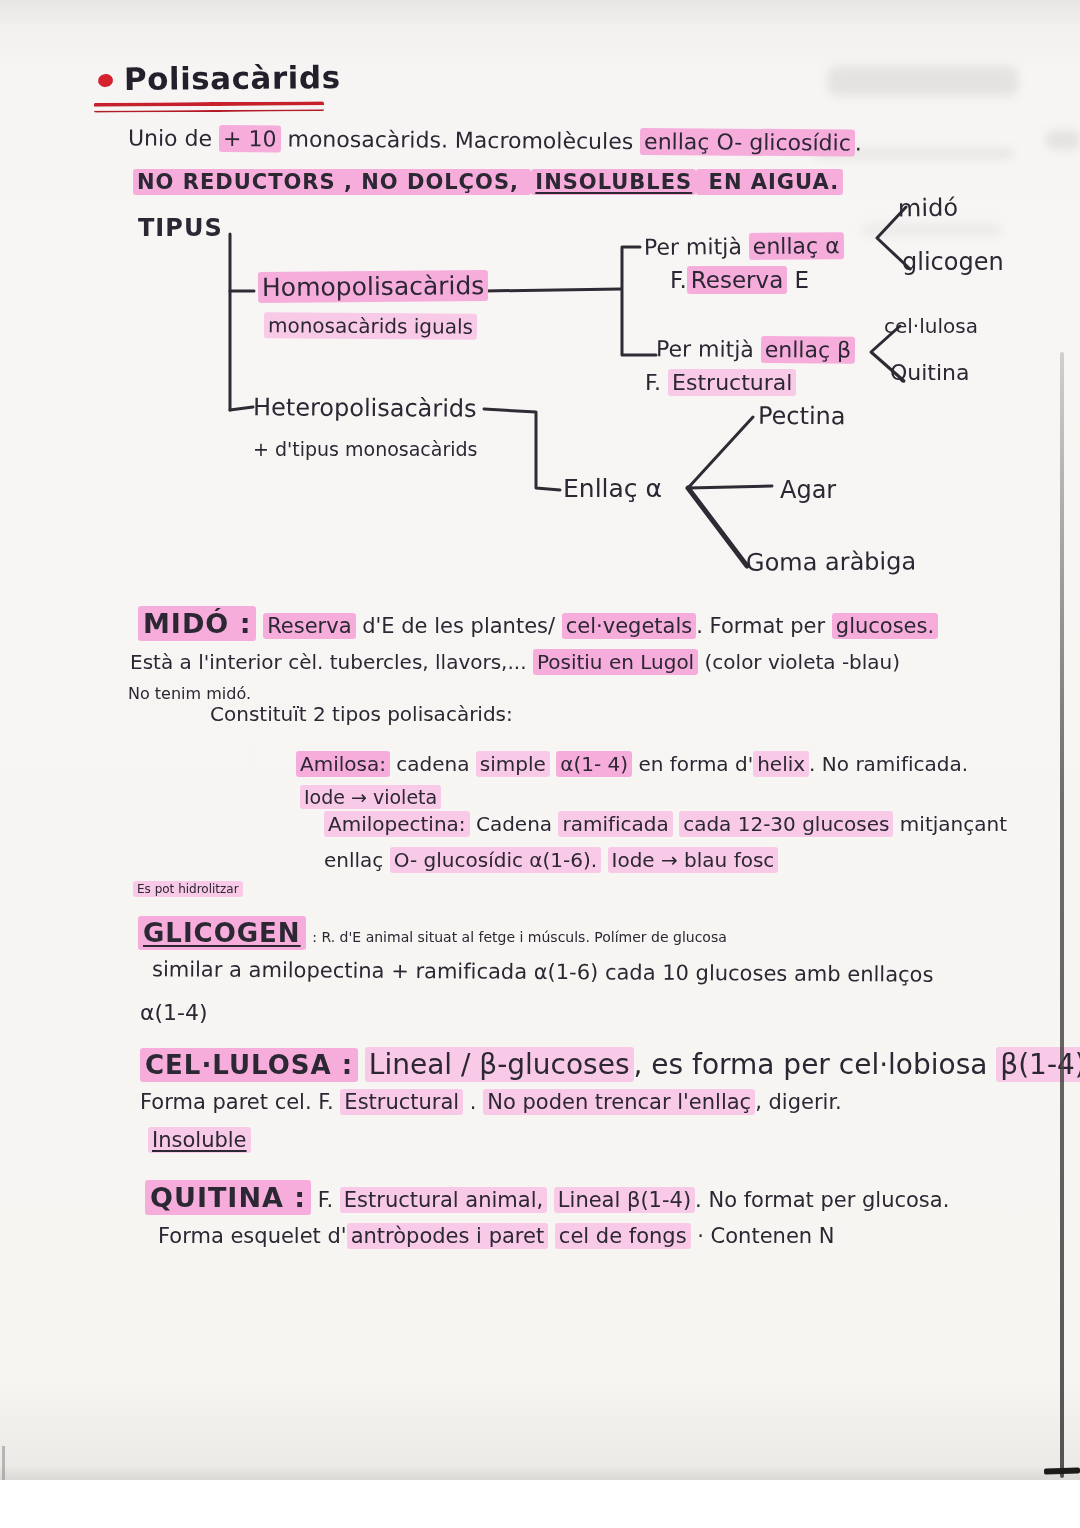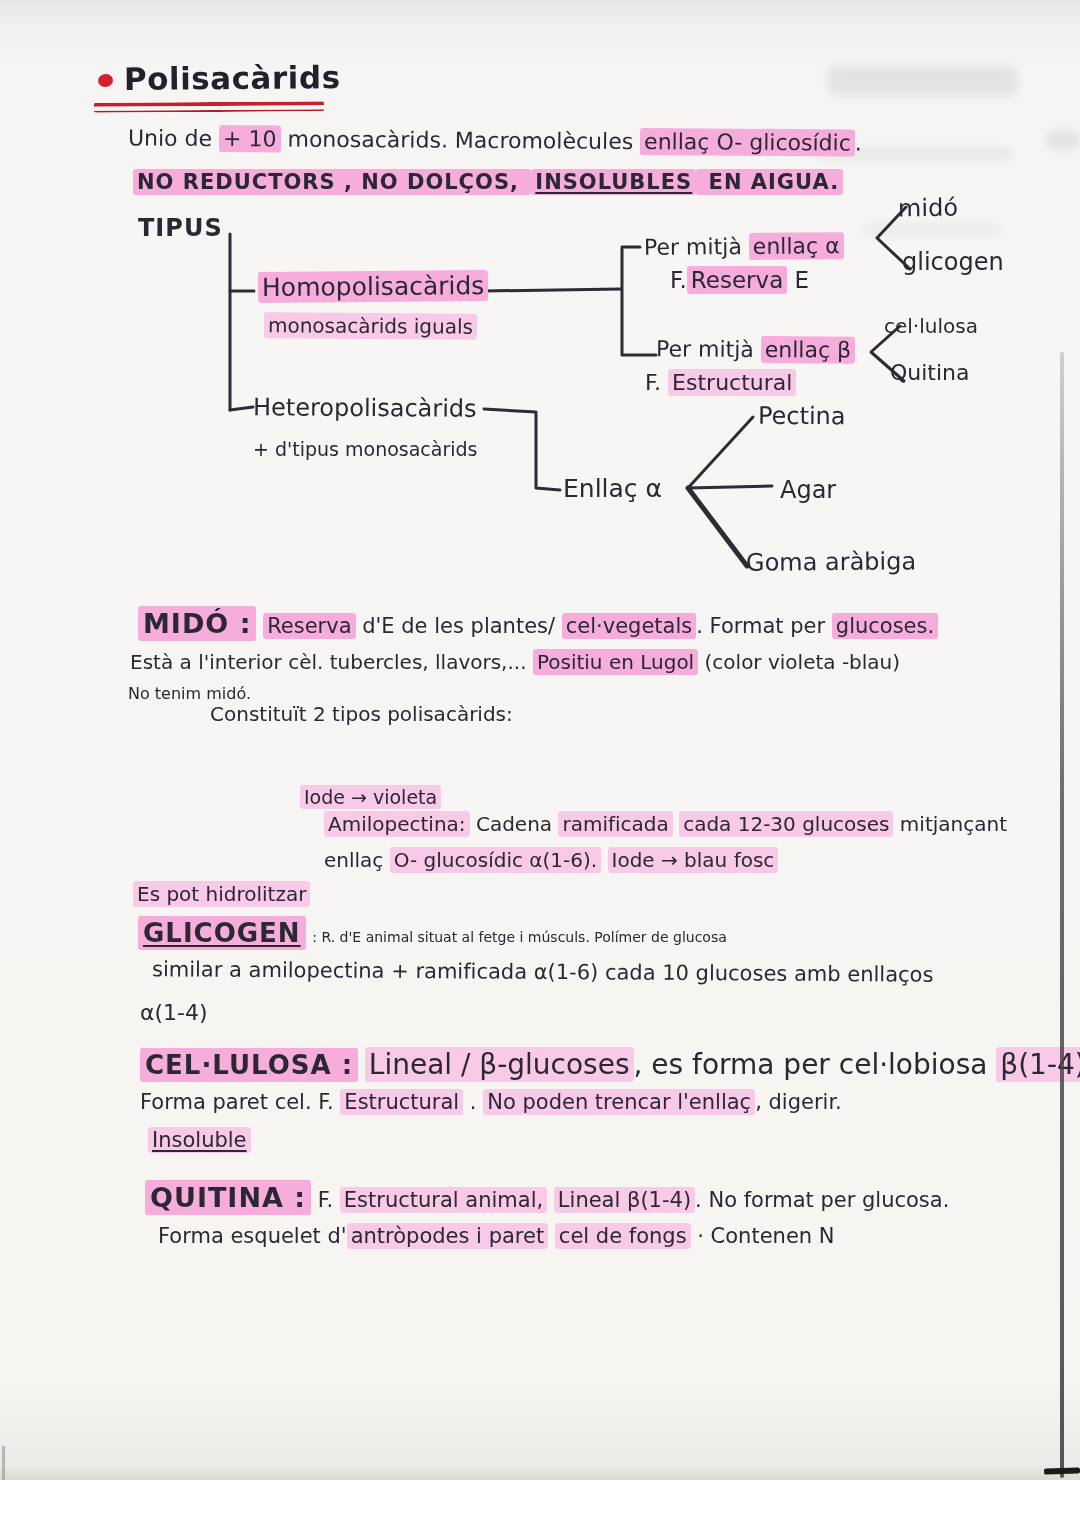--- a/index.html
+++ b/index.html
@@ -88,24 +88,25 @@
   <div class="hw r-a" style="left:746px;top:548px;font-size:24px;">Goma aràbiga</div>
 
   <div class="hw" style="left:130px;top:650px;font-size:20px;"><span>Està a l'interior cèl. tubercles, llavors,... </span><span class="seg-hl">Positiu en Lugol</span><span> (color violeta -blau)</span></div>
   <div class="hw" style="left:138px;top:608px;">
     <span class="sec-head"><span class="seg-hl">MIDÓ :</span></span>
     <span style="font-size:21px;"><span> </span><span class="seg-hl">Reserva</span><span> d'E de les plantes/ </span><span class="seg-hl">cel·vegetals</span><span>. Format per </span><span class="seg-hl">glucoses.</span></span>
   </div>
   <div class="hw small" style="left:128px;top:684px;text-align:right;"><span>No tenim midó.</span></div>
   <div class="hw" style="left:210px;top:702px;font-size:20px;"><span>Constituït 2 tipos polisacàrids:</span></div>
 
+  <div class="hw" style="left:296px;top:752px;font-size:20px;"><span class="seg-hl">Amilosa:</span><span> cadena </span><span class="seg-hl-light">simple</span><span> </span><span class="seg-hl">α(1- 4)</span><span> en forma d'</span><span class="seg-hl-light">helix</span><span>. No ramificada.</span></div>
   <div class="hw" style="left:300px;top:786px;font-size:19px;"><span class="seg-hl-light">Iode → violeta</span></div>
   <div class="hw" style="left:324px;top:812px;font-size:20px;"><span class="seg-hl-light">Amilopectina:</span><span> Cadena </span><span class="seg-hl-light">ramificada</span><span> </span><span class="seg-hl-light">cada 12-30 glucoses</span><span> mitjançant</span></div>
   <div class="hw" style="left:324px;top:848px;font-size:20px;text-align:center;"><span>enllaç </span><span class="seg-hl-light">O- glucosídic α(1-6).</span><span> </span><span class="seg-hl-light">Iode → blau fosc</span></div>
-  <div class="hw" style="left:133px;top:882px;font-size:20px;"><span class="seg-hl-light">Es pot hidrolitzar</span></div>
+  <div class="hw" style="left:133px;top:882px;font-size:12px;"><span class="seg-hl-light">Es pot hidrolitzar</span></div>
 
   <div class="hw" style="left:138px;top:918px;">
     <span class="sec-head" style="font-size:26px;"><span class="seg-hl seg-u">GLICOGEN</span></span>
     <span style="font-size:14px;margin-top:16px;"><span> :  R. d'E animal situat al fetge i músculs. Polímer de glucosa</span></span>
   </div>
   <div class="hw r-b" style="left:152px;top:960px;font-size:21px;"><span>similar a amilopectina + ramificada α(1-6) cada 10 glucoses amb enllaços</span></div>
   <div class="hw" style="left:140px;top:1000px;font-size:22px;"><span>α(1-4)</span></div>
 
   <div class="hw" style="left:140px;top:1048px;">
     <span class="sec-head" style="font-size:26px;"><span class="seg-hl">CEL·LULOSA :</span></span>

